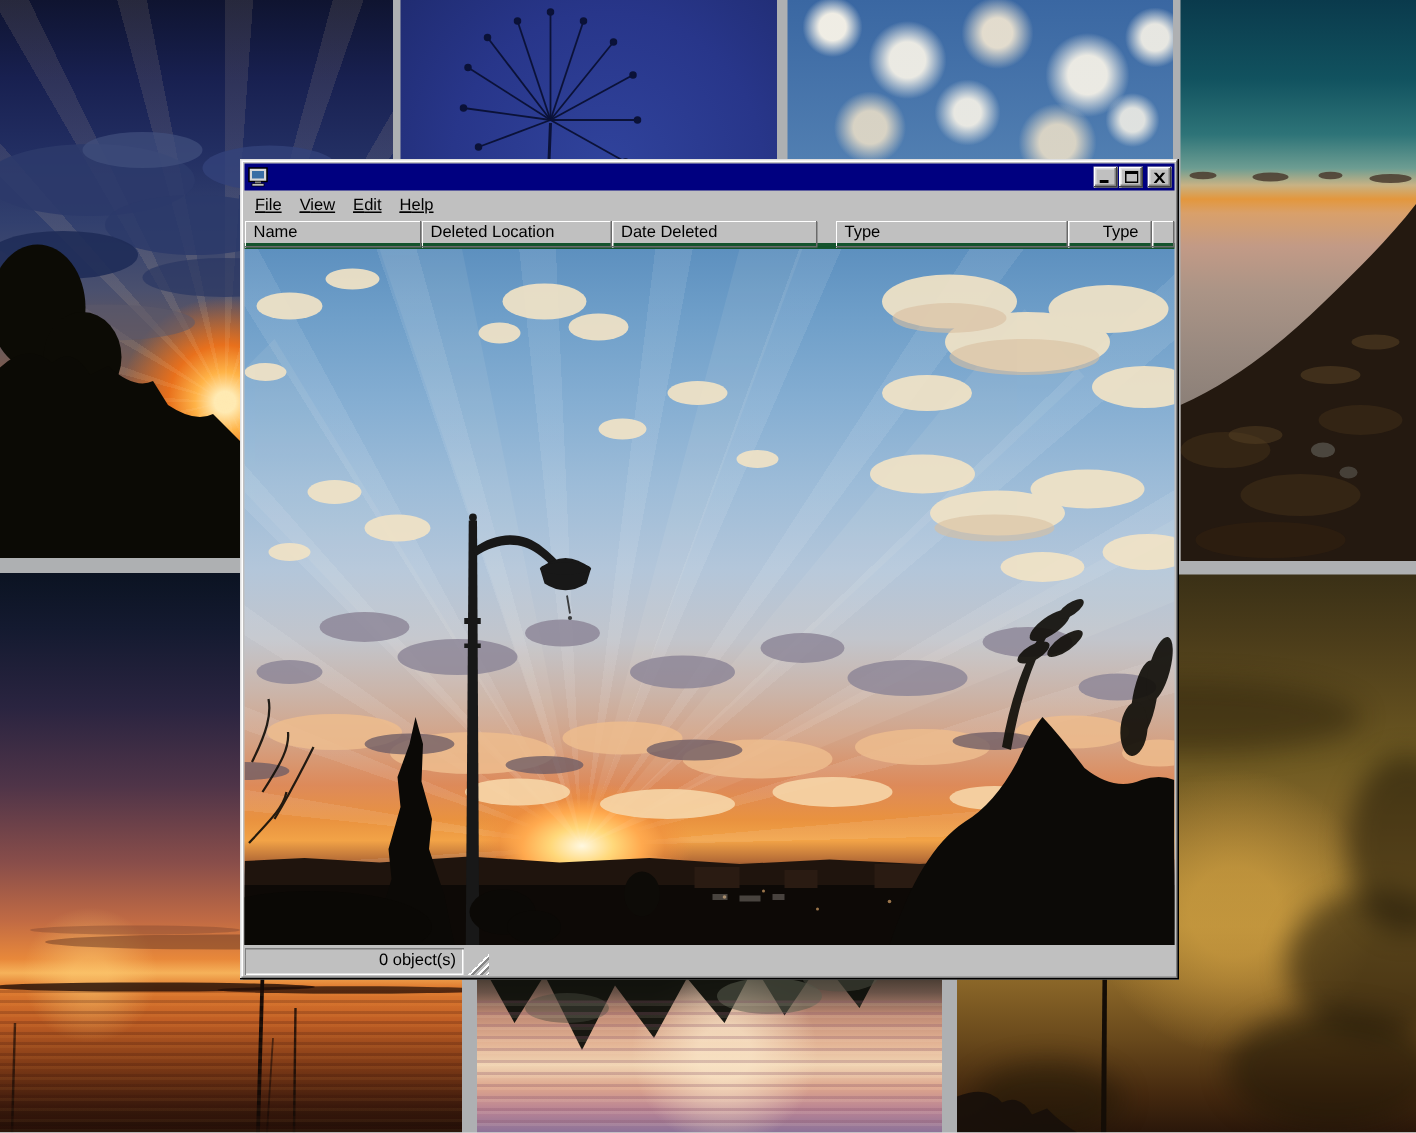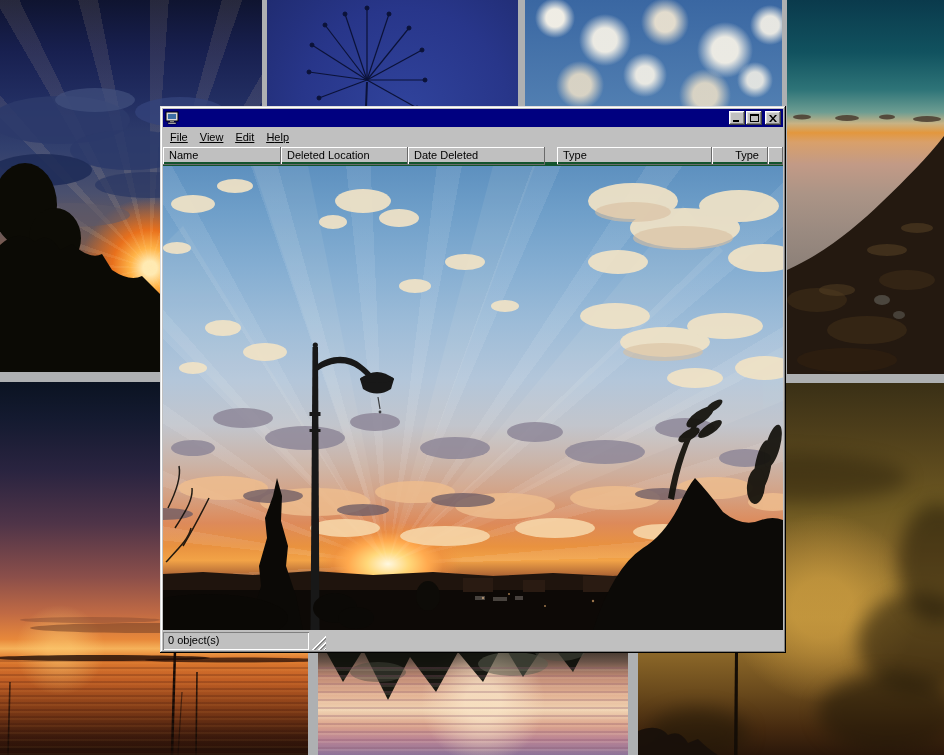--- a/index.html
+++ b/index.html
@@ -73,21 +73,21 @@
   .hcell{box-sizing:border-box;height:18px;line-height:17px;font-size:11px;color:#000;padding:0 6px;
     box-shadow:inset -1px -1px #6a6a6a, inset 1px 1px #fff;overflow:hidden;white-space:nowrap;}
   .hc0{width:118px;} .hc1{width:127px;} .hc2{width:137px;} .hc3{width:155px;margin-left:12px;}
   .hc4{width:56px;text-align:right;padding-right:9px;} .hc5{flex:1;}
   .photo{position:relative;height:464px;overflow:hidden;
     background:
       radial-gradient(ellipse 95px 55px at 225px 398px, #fff8e0 0%, #ffd87a 22%, #ffa94e 42%, rgba(240,140,60,.5) 58%, rgba(200,100,50,0) 78%),
       repeating-conic-gradient(from 250deg at 225px 398px, rgba(255,255,255,.085) 0 3.5deg, rgba(255,255,255,0) 3.5deg 13deg),
       linear-gradient(180deg,#5d90bf 0%,#6f9fc9 10%,#85aed2 22%,#9dbcd8 34%,#b3c6da 46%,#c2c5cc 56%,#cbb4a8 64%,#d4a183 71%,#dd8a5a 77%,#e9923f 82%,#f2a347 85%,#b36a36 88%,#3a221a 90%,#140e08 94%,#0b0705 100%);}
   .photo svg{position:absolute;left:0;top:0;}
-  .statusbar{height:20px;display:flex;align-items:stretch;padding-top:2px;box-sizing:border-box;gap:3px;}
+  .statusbar{height:20px;display:flex;align-items:stretch;padding-top:2px;box-sizing:border-box;gap:3px;text-align:right;}
   .spanel{box-shadow:inset 1px 1px #808080, inset -1px -1px #fff;font-size:11px;color:#000;
     line-height:17px;padding:0 5px;box-sizing:border-box;overflow:hidden;white-space:nowrap;}
   .sp1{width:146px;} .sp2{flex:1;}
   .grip{width:14px;height:14px;align-self:flex-end;flex:0 0 auto;
     background:linear-gradient(135deg,transparent 0 50%, #fff 50% 57%, #868686 57% 64%, transparent 64% 71%, #fff 71% 78%, #868686 78% 85%, transparent 85% 92%, #fff 92% 96%, #868686 96% 100%);}
 </style>
 </head>
 <body>
 
 <div class="screen">

